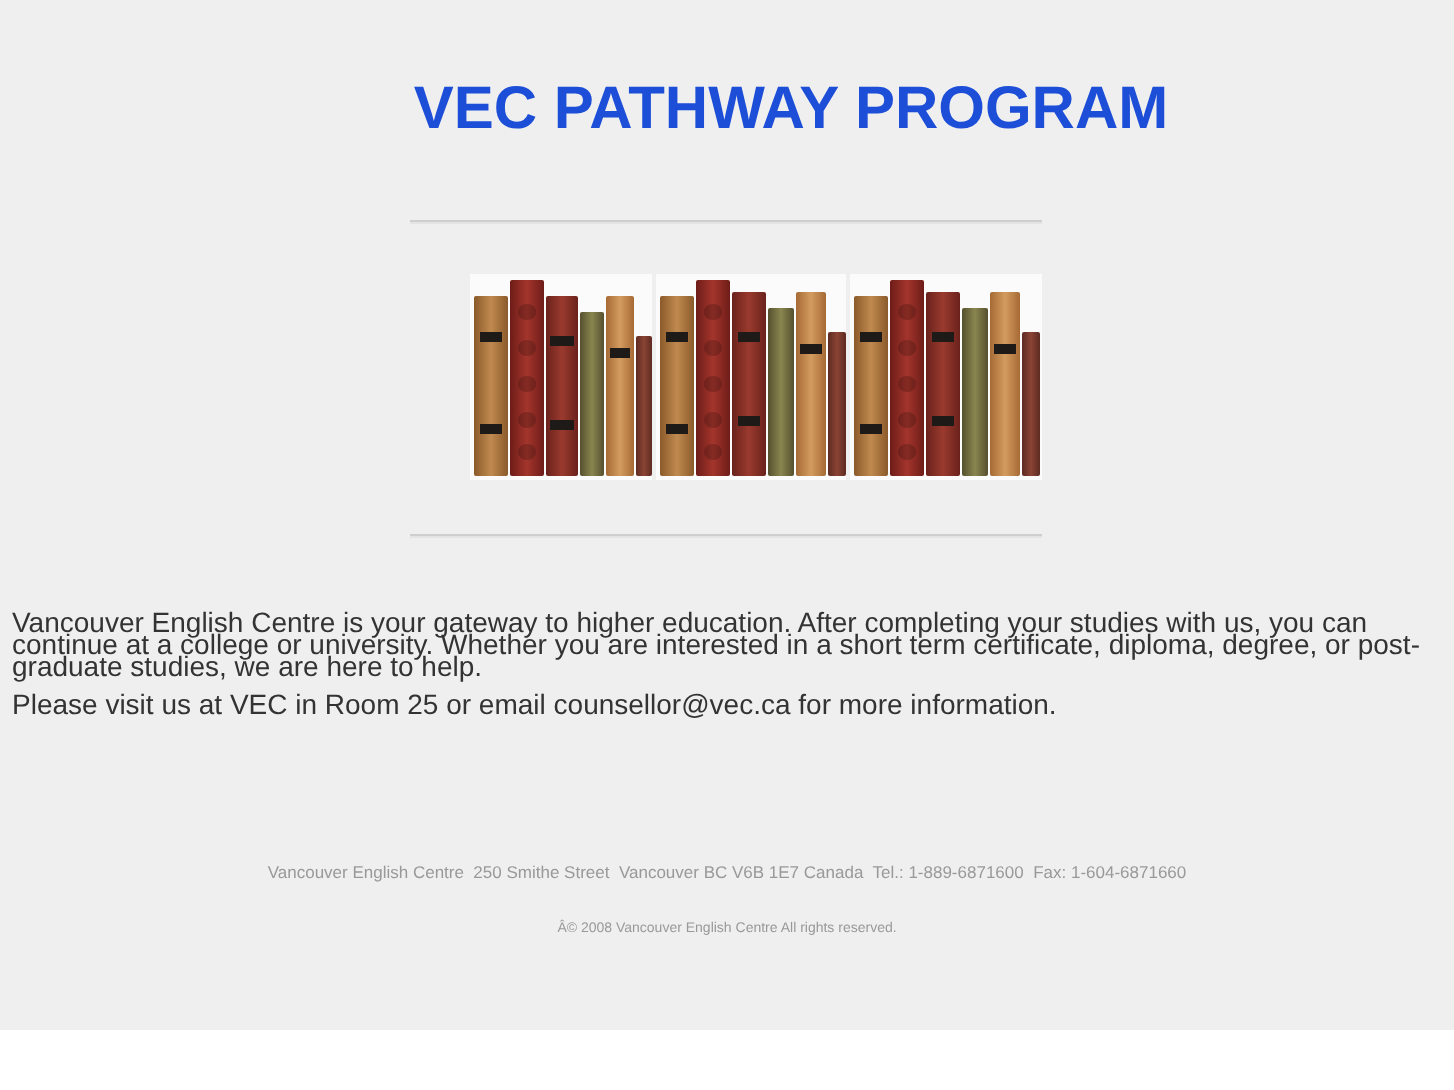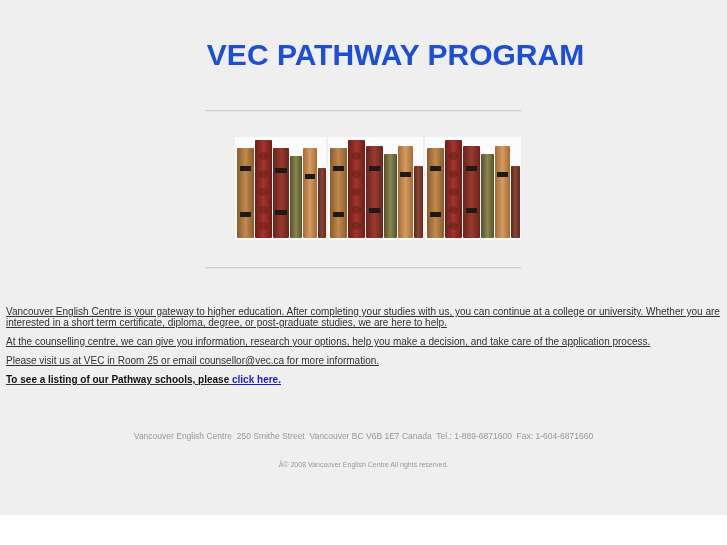--- a/index.html
+++ b/index.html
@@ -5,21 +5,21 @@
   html, body { margin:0; padding:0; }
   body { width:727px; height:545px; background:#ffffff; font-family:"Liberation Sans", sans-serif; position:relative; overflow:hidden; }
   .page { position:absolute; left:0; top:0; width:727px; height:515px; background:#efefef; }
   .title { position:absolute; left:0; width:727px; top:38px; text-align:center; font-size:30px; font-weight:bold; color:#1d4ed8; letter-spacing:0px;padding-left:32px; }
   .rule { position:absolute; left:205px; width:316px; height:1px; background:#cfcfcf; border-bottom:1px solid #e4e4e4; }
   .books { position:absolute; top:137px; left:235px; height:103px; width:286px; }
   .shelf { position:absolute; top:0; height:103px; background:#fbfbfb; }
   .book { position:absolute; bottom:2px; border-radius:1px; }
   .band { position:absolute; left:15%; width:70%; height:5px; background:#1e1a18; }
   .medal { position:absolute; left:25%; width:50%; height:8px; border-radius:50%; background:rgba(0,0,0,0.18); }
-  .body-text { position:absolute; left:6px; width:715px; top:306px; font-size:10px; line-height:11px; color:#333333;text-decoration:underline; }
+  .body-text { position:absolute; left:6px; width:715px; top:306px; font-size:14px; line-height:11px; color:#333333; }
   .body-text p { margin:0 0 8px 0; }
   .body-text p.strong { font-weight:bold; color:#111; }
   .body-text a { color:#1a1ad6; text-decoration:underline; }
   .address { position:absolute; left:0; width:727px; top:431px; text-align:center; font-size:8.5px; color:#999999; white-space:pre; }
   .copy { position:absolute; left:0; width:727px; top:461px; text-align:center; font-size:7px; color:#999999; }
 </style>
 </head>
 <body>
 
 <div class="page">
@@ -97,20 +97,18 @@
           <div class="band" style="top:26px"></div>
         </div>
       <div class="book" style="left:86px;width:9px;height:72px;background:linear-gradient(90deg,#5e2a22,#8a4434,#5e2a22);"></div>
     </div>
   </div>
 
   <div class="rule" style="top:267px;"></div>
 
   <div class="body-text">
     <p>Vancouver English Centre is your gateway to higher education. After completing your studies with us, you can continue at a college or university. Whether you are interested in a short term certificate, diploma, degree, or post-graduate studies, we are here to help.</p>
-    <p>At the counselling centre, we can give you information, research your options, help you make a decision, and take care of the application process.</p>
     <p>Please visit us at VEC in Room 25 or email counsellor@vec.ca for more information.</p>
-    <p class="strong"><span>To see a listing of our Pathway schools, please </span><a href="#">click here.</a></p>
   </div>
 
   <div class="address">Vancouver English Centre  250 Smithe Street  Vancouver BC V6B 1E7 Canada  Tel.: 1-889-6871600  Fax: 1-604-6871660</div>
   <div class="copy">Â© 2008 Vancouver English Centre All rights reserved.</div>
 </div>
 
 </body></html>

